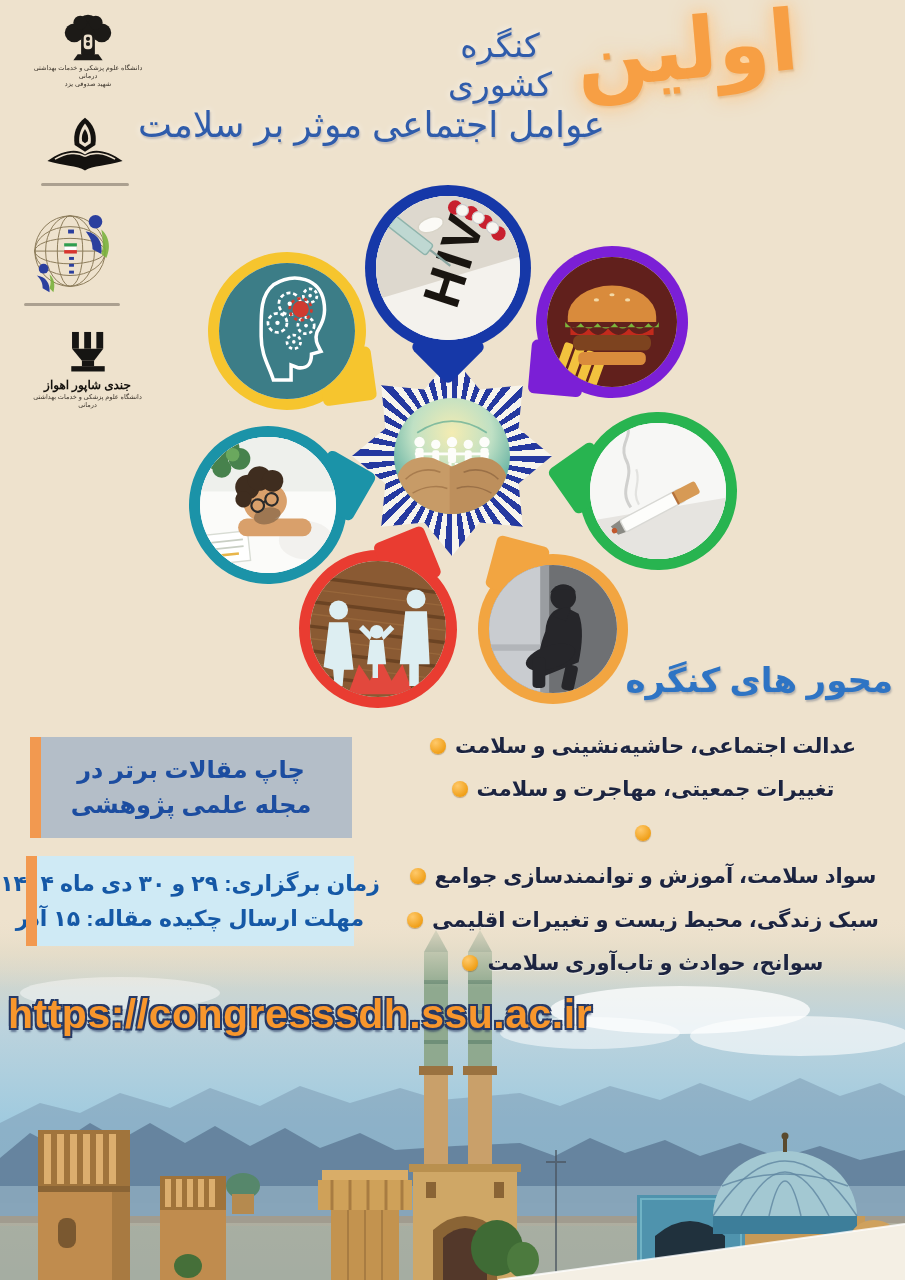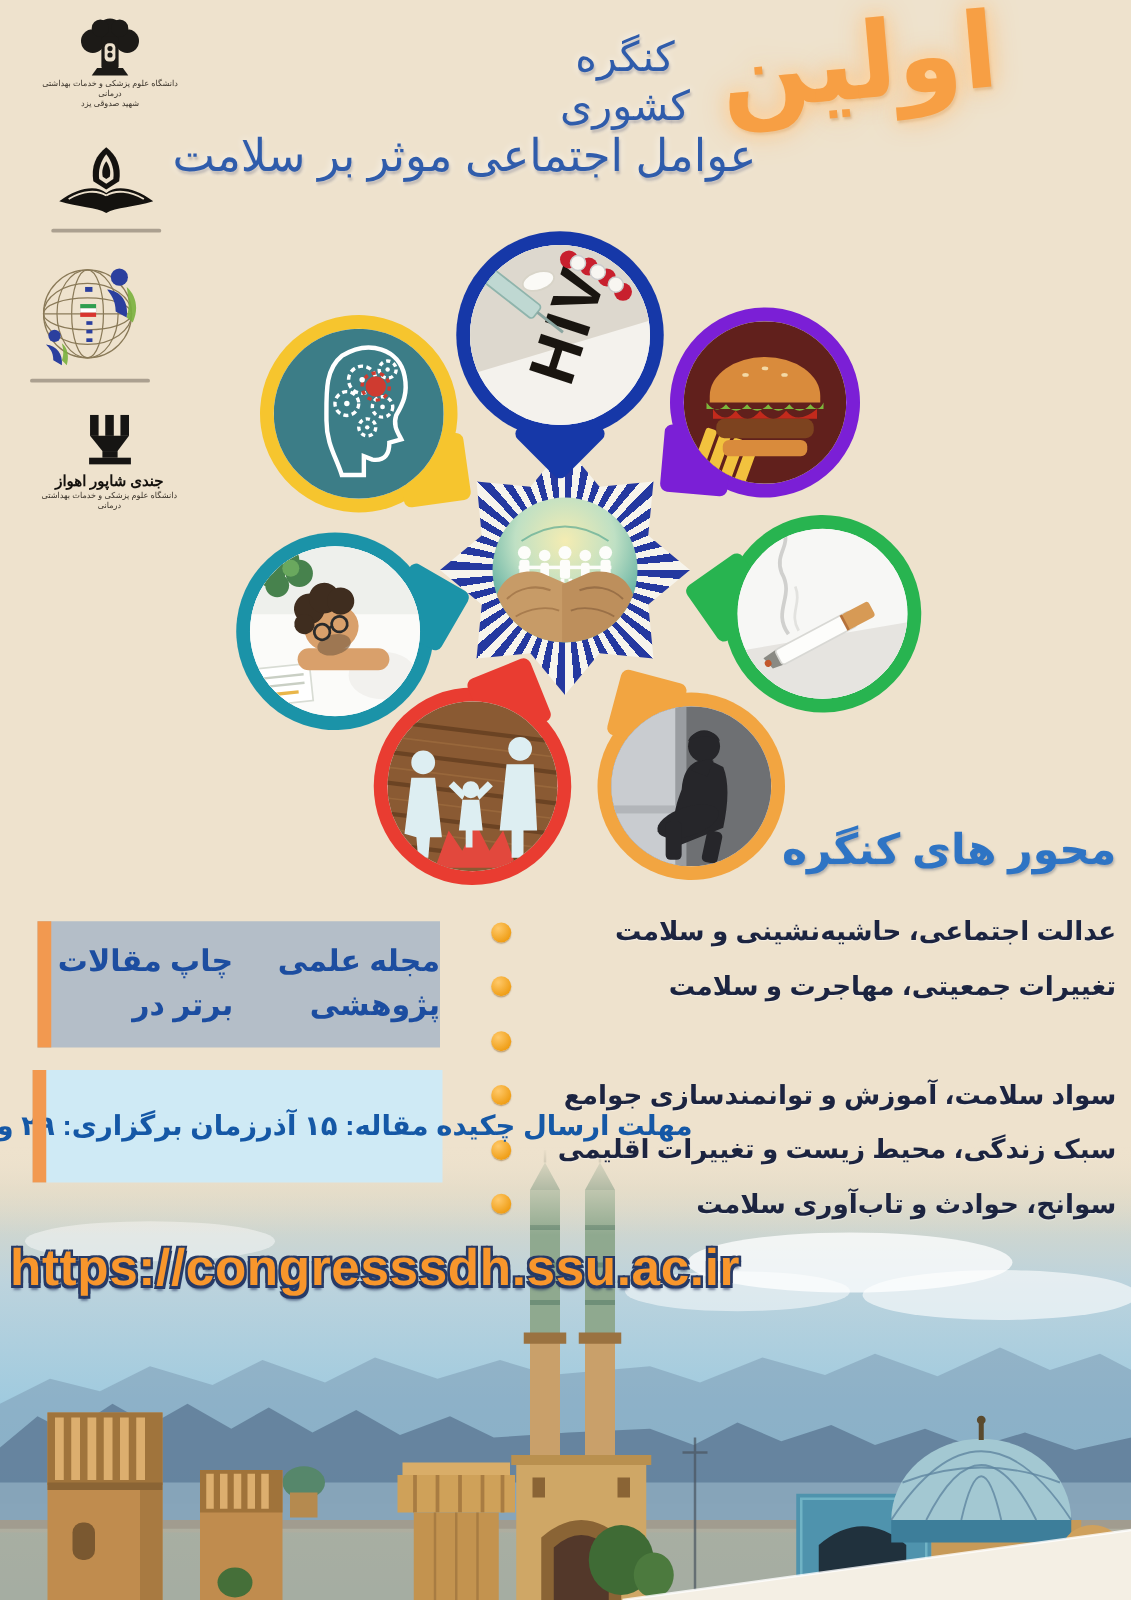--- a/index.html
+++ b/index.html
@@ -30,27 +30,27 @@
   .pin{position:absolute;width:var(--d);height:var(--d);border-radius:50%;background:var(--c);transform:rotate(var(--rot));}
   .pin .tail{position:absolute;left:calc(50% - 27px);bottom:-23px;width:54px;height:54px;background:var(--c);
              transform:rotate(45deg);border-radius:6px;}
   .pin .scene{position:absolute;inset:11px;border-radius:50%;overflow:hidden;background:#fff;
               transform:rotate(calc(var(--rot) * -1));}
   .scene svg{width:100%;height:100%;display:block;}
   
   .topics-heading{right:12px;top:660px;font-size:34px;font-weight:700;color:#2e74c4;direction:rtl;
                   text-shadow:1px 2px 2px rgba(40,60,100,.3);}
   .topics{right:12px;top:724px;width:540px;display:flex;flex-direction:column;}
-  .topic-row{height:43.5px;display:flex;align-items:center;justify-content:space-between;gap:9px;margin-left:40px;}
+  .topic-row{height:43.5px;display:flex;align-items:center;justify-content:center;gap:9px;margin-left:40px;}
   .dot{width:16px;height:16px;border-radius:50%;flex:none;
        background:radial-gradient(circle at 35% 30%,#ffc96a,#ef9d14 75%);box-shadow:0 1px 1px rgba(120,70,0,.4);}
   .topic-label{font-size:21px;font-weight:700;color:#1c2440;direction:rtl;white-space:nowrap;
                text-shadow:0 1px 1px rgba(255,255,255,.5);}
   
-  .box{position:absolute;display:flex;align-items:center;justify-content:center;flex-direction:row;}
+  .box{position:absolute;display:flex;align-items:center;justify-content:center;flex-direction:column;}
   .box .stripe{position:absolute;left:0;top:0;bottom:0;width:11px;background:#f29950;}
   .box1{left:30px;top:737px;width:322px;height:101px;background:#b4bec8;}
   .box1 .ln{font-size:24px;font-weight:700;color:#1c4da0;direction:rtl;line-height:1.45;}
   .box2{left:26px;top:856px;width:328px;height:90px;background:#cfeaf5;}
   .box2 .ln{font-size:22px;font-weight:700;color:#1558a6;direction:rtl;line-height:1.6;white-space:nowrap;}
   
   .url{left:8px;top:991px;width:545px;font-size:41px;font-weight:700;color:#f8962c;text-align:center;letter-spacing:.5px;
        text-shadow:-2px -2px 0 #273a66,2px -2px 0 #273a66,-2px 2px 0 #273a66,2px 2px 0 #273a66,0 4px 2px rgba(30,45,90,.55);
        text-decoration:none;display:block;}
   

